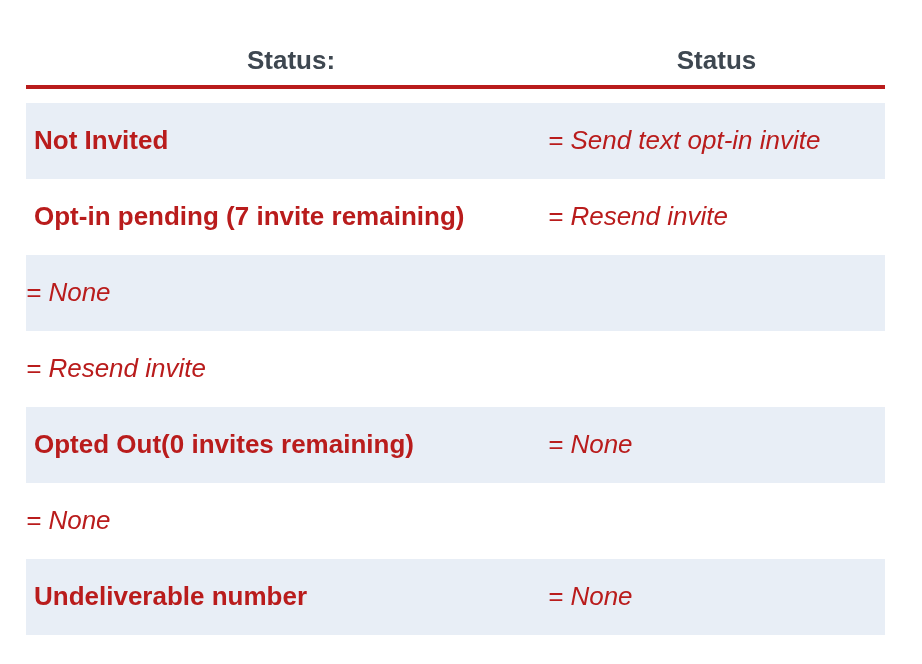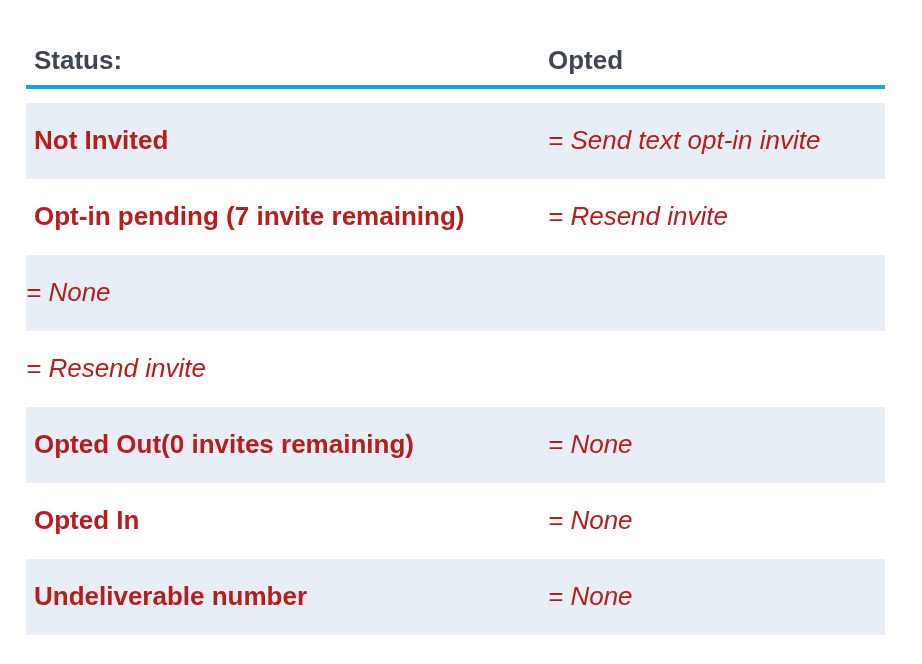--- a/index.html
+++ b/index.html
@@ -18,21 +18,22 @@
     position: absolute;
     left: 26px;
     top: 46px;
     width: 859px;
   }
   .thead {
     display: grid;
     grid-template-columns: 522px 1fr;
     align-items: end;
     padding-bottom: 10px;
-    border-bottom: 4px solid #0ea5e9;
+    border-bottom: 4px solid #b91c1c;
+    text-align: center;
   }
   .th {
     font-size: 26px;
     font-weight: bold;
     color: #3e4750;
     line-height: 1.1;
   }
   .th-status {
     padding-left: 8px;
   }
@@ -63,21 +64,21 @@
     font-weight: normal;
     font-style: italic;
   }
 </style>
 </head>
 <body>
 
 <div class="status-table">
   <div class="thead">
     <div class="th th-status">Status:</div>
-    <div class="th th-action">Opted</div>
+    <div class="th th-action">Status</div>
   </div>
   <div class="tbody" id="tbody">
   <div class="row alt">
     <div class="cell status">Not Invited</div>
     <div class="cell action">= Send text opt-in invite</div>
   </div>
 
   <div class="row">
     <div class="cell status">Opt-in pending (7 invite remaining)</div>
     <div class="cell action">= Resend invite</div>
@@ -90,21 +91,20 @@
   <div class="row">
     <div class="cell action">= Resend invite</div>
   </div>
 
   <div class="row alt">
     <div class="cell status">Opted Out(0 invites remaining)</div>
     <div class="cell action">= None</div>
   </div>
 
   <div class="row">
-    <div class="cell status">Opted In</div>
     <div class="cell action">= None</div>
   </div>
 
   <div class="row alt">
     <div class="cell status">Undeliverable number</div>
     <div class="cell action">= None</div>
   </div>
 </div>
 </div>
 

